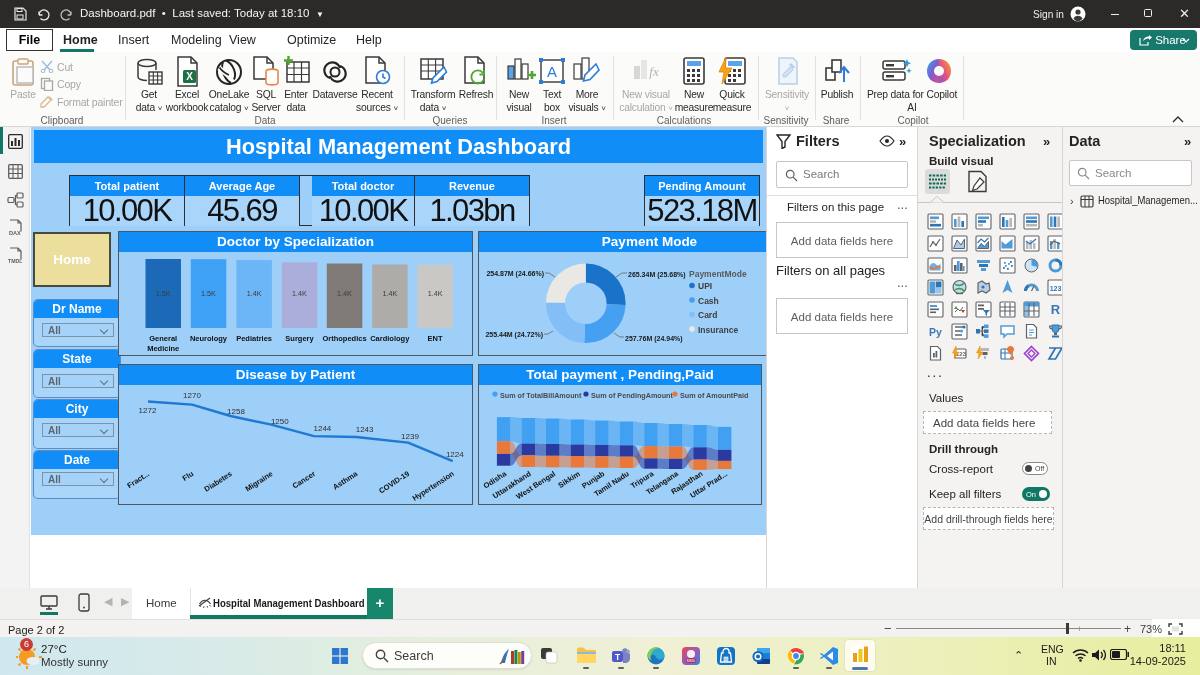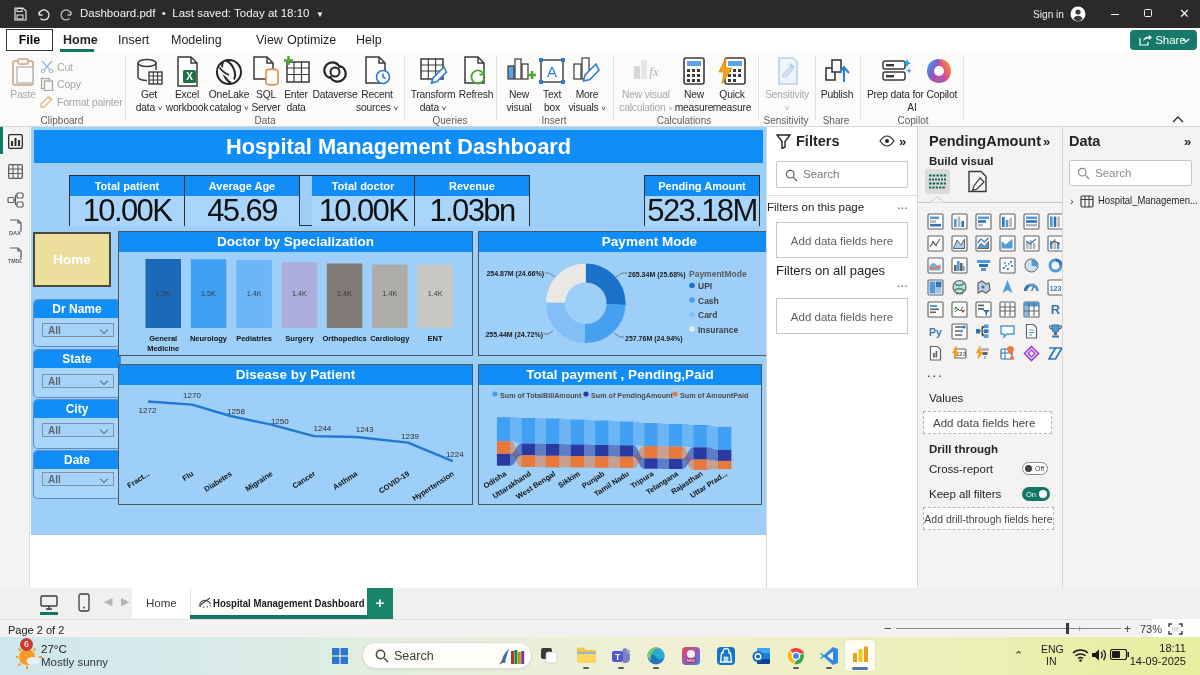--- a/index.html
+++ b/index.html
@@ -84,21 +84,21 @@
   <div class="abs" style="left:1144px;top:9px;width:8px;height:8px;border:1.2px solid #efefef;border-radius:1.5px;"></div>
   <div class="abs" style="left:1179px;top:5.5px;font-size:13px;color:#efefef">✕</div>
 </div>
 
 <div class="abs" id="menubar">
   <div id="filebox">File</div>
   <div class="menuitem" style="left:63px;font-weight:bold;">Home</div>
   <div id="homeu"></div>
   <div class="menuitem" style="left:118px;">Insert</div>
   <div class="menuitem" style="left:171px;">Modeling</div>
-  <div class="menuitem" style="left:256px;">View</div>
+  <div class="menuitem" style="left:229px;">View</div>
   <div class="menuitem" style="left:287px;">Optimize</div>
   <div class="menuitem" style="left:356px;">Help</div>
   <div id="sharebtn"><svg style="position:absolute;left:9px;top:4px" width="13" height="12" viewBox="0 0 13 12">
         <path d="M1 4v7h8V8" fill="none" stroke="#fff" stroke-width="1.2"></path>
         <path d="M4 7C5 3.5 7.5 2.5 10 2.5V1l3 2.5L10 6V4.5C8 4.5 6 5 4 7z" fill="#fff"></path>
       </svg><span style="margin-left:14px">Share</span><svg style="position:absolute;right:7px;top:8px" width="8" height="6" viewBox="0 0 8 6">
         <path d="M1 1l3 3 3-3" fill="none" stroke="#fff" stroke-width="1.2"></path>
       </svg></div>
 </div>
 
@@ -552,30 +552,30 @@
     </svg>
   <div class="chev2" style="left:132px;top:7px;">»</div>
   <div class="searchbox" style="left:9px;top:34px;width:132px;height:27px;">
     <svg class="abs" style="left:8px;top:7px" width="13" height="13" viewBox="0 0 13 13">
         <circle cx="5.2" cy="5.2" r="3.8" fill="none" stroke="#605e5c" stroke-width="1.2"></circle>
         <path d="M8.2 8.2L12 12" stroke="#605e5c" stroke-width="1.2"></path>
       </svg>
     <span style="position:absolute;left:26px;top:6px;">Search</span>
   </div>
   <div class="abs" style="left:0;top:68px;width:150px;height:1px;background:#e1dfdd;"></div>
-  <div class="abs" style="left:0;top:74px;font-size:11.5px;color:#252423;">Filters on this page</div>
+  <div class="abs" style="left:20px;top:74px;font-size:11.5px;color:#252423;">Filters on this page</div>
   <div class="abs" style="left:130px;top:70px;font-size:13px;color:#605e5c;">...</div>
   <div class="addbox" style="left:9px;top:95px;width:132px;height:36px;line-height:36px;">Add data fields here</div>
   <div class="abs" style="left:9px;top:136px;font-size:13px;color:#252423;">Filters on all pages</div>
   <div class="abs" style="left:130px;top:148px;font-size:13px;color:#605e5c;">...</div>
   <div class="addbox" style="left:9px;top:171px;width:132px;height:36px;line-height:36px;">Add data fields here</div>
 </div>
 
 <div class="abs" id="vpanel">
-  <div class="ptitle" style="left:11px;top:6px;">PendingAmount</div>
+  <div class="ptitle" style="left:11px;top:6px;">Specialization</div>
   <div class="chev2" style="left:125px;top:7px;">»</div>
   <div class="abs" style="left:11px;top:28px;font-size:11.5px;font-weight:bold;color:#252423;">Build visual</div>
   <div class="abs" style="left:7px;top:42px;width:25px;height:25px;background:#dcdbda;border-radius:3px;"></div>
   <svg class="abs" style="left:10px;top:46px" width="19" height="17" viewBox="0 0 19 17">
     <g stroke="#0c695a" stroke-width="2.2" fill="none">
         <path d="M1 2.5h17" stroke-dasharray="2.5 1.2"></path>
         <path d="M1 6.5h17" stroke-dasharray="2 1"></path>
         <path d="M1 10.5h17" stroke-dasharray="2.6 1.1"></path>
         <path d="M1 14.5h17" stroke-dasharray="2.2 1.2"></path>
       </g>

